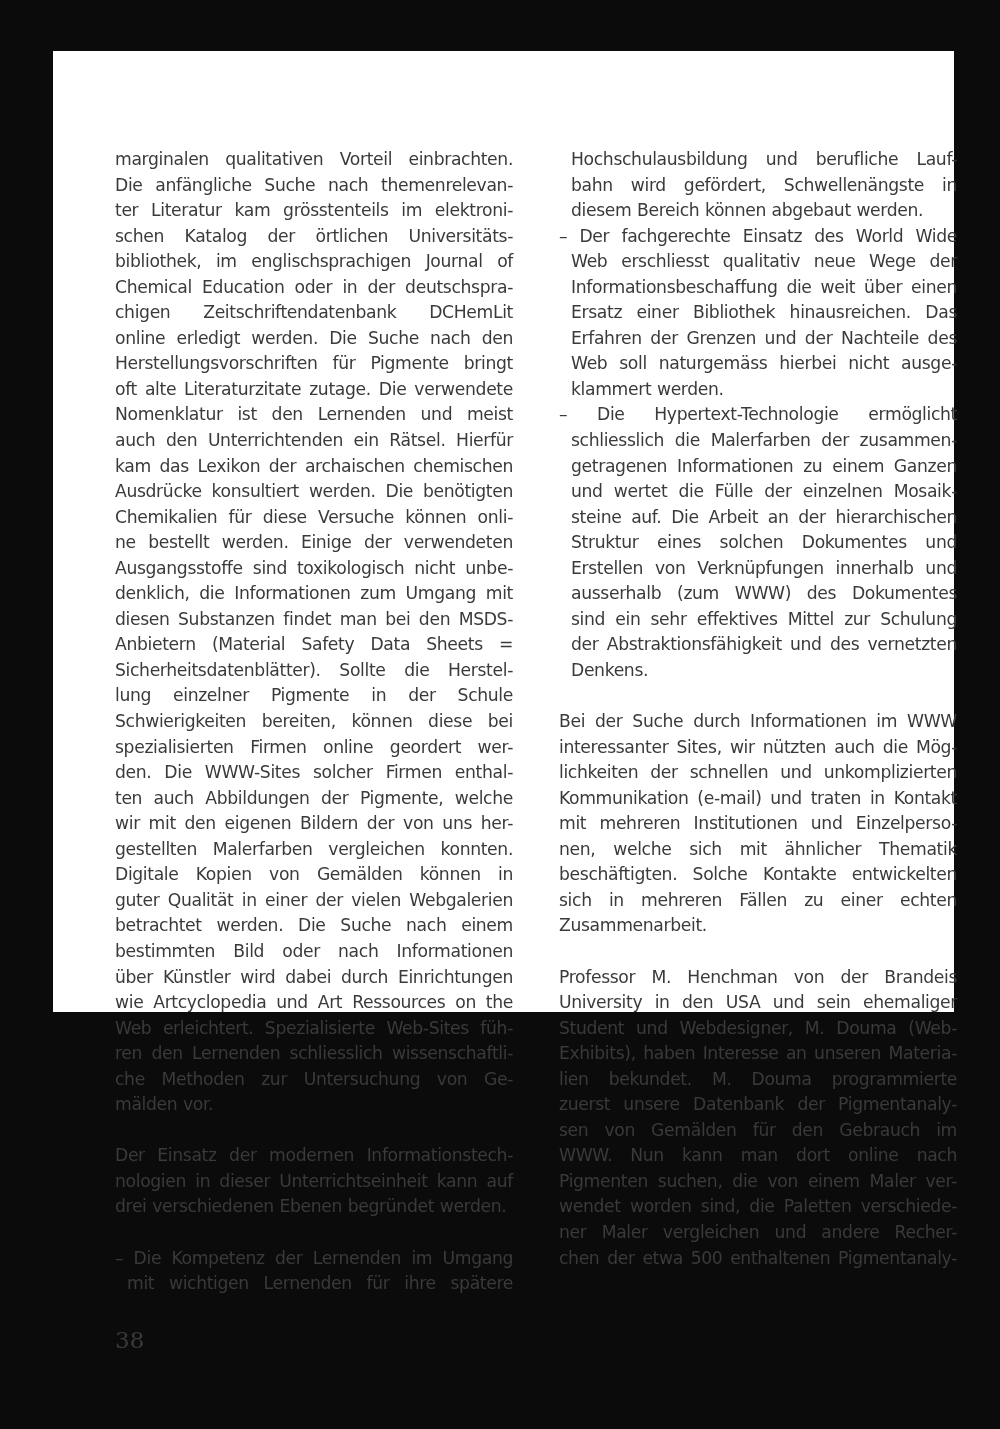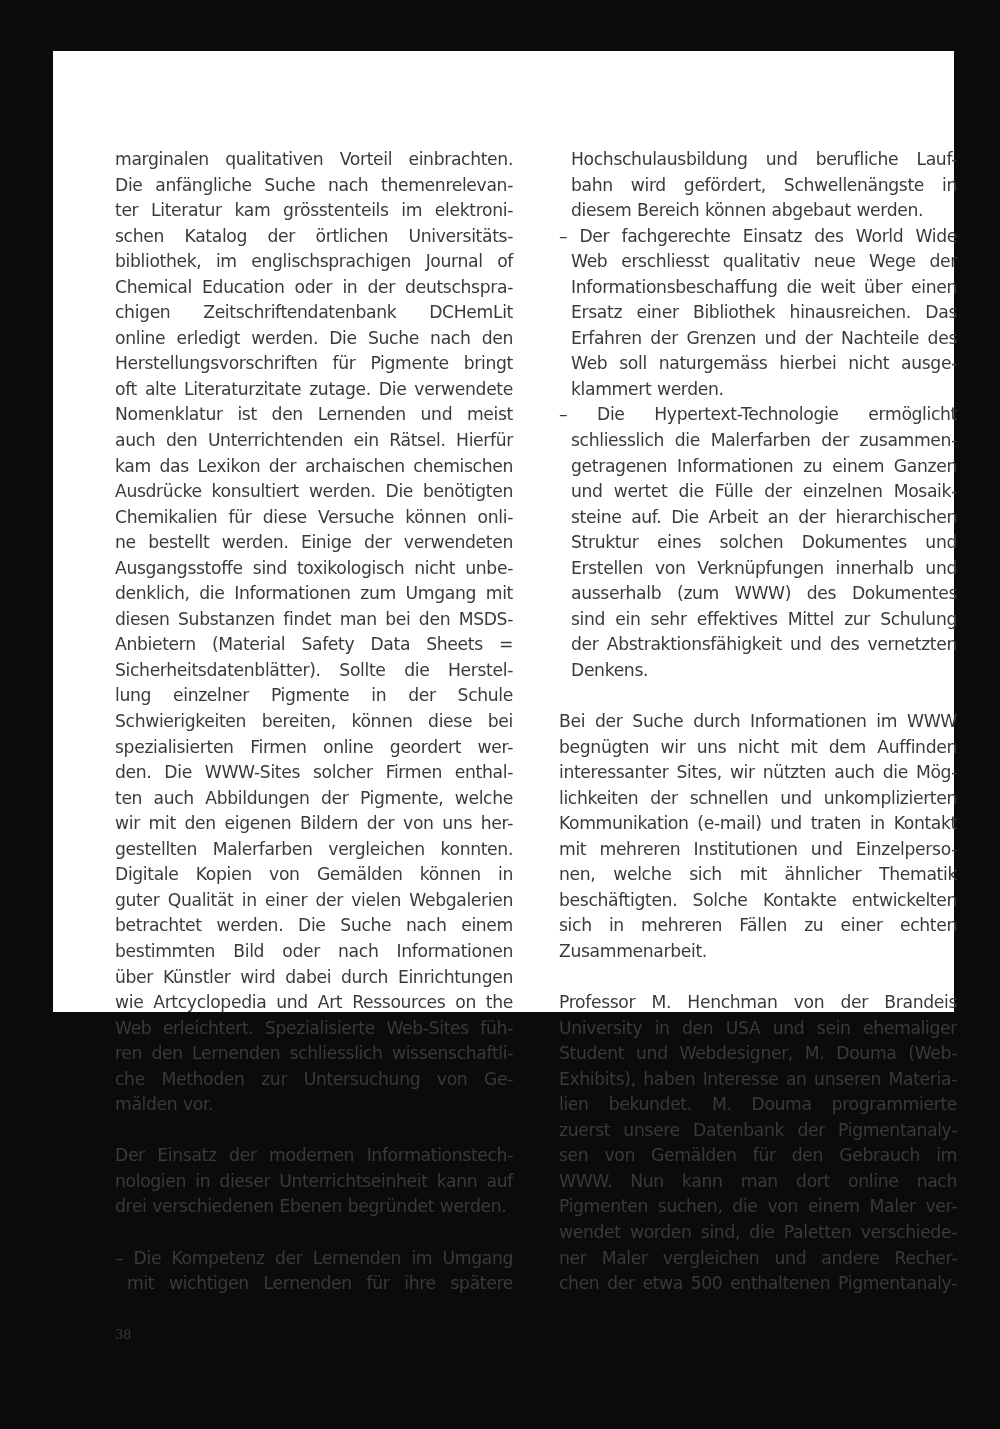--- a/index.html
+++ b/index.html
@@ -44,21 +44,21 @@
     .line.last {
       text-align-last: left;
     }
     .line.indent { padding-left: 12px; }
     .gap { height: 25.55px; }
     .page-number {
       position: absolute;
       left: 62px;
       top: 1276px;
       font-family: "DejaVu Serif", serif;
-      font-size: 13px;
+      font-size: 23px;
       color: #3a3a3a;
     }
   </style>
 </head>
 <body>
 
 <div class="page">
 
   <div class="col left">
     <div>
@@ -138,21 +138,20 @@
         <span class="line indent">Struktur eines solchen Dokumentes und</span>
         <span class="line indent">Erstellen von Verknüpfungen innerhalb und</span>
         <span class="line indent">ausserhalb (zum WWW) des Dokumentes</span>
         <span class="line indent">sind ein sehr effektives Mittel zur Schulung</span>
         <span class="line indent">der Abstraktionsfähigkeit und des vernetzten</span>
         <span class="line indent last">Denkens.</span>
       </div>
     <div class="gap"></div>
     <div>
         <span class="line">Bei der Suche durch Informationen im WWW</span>
-        <span class="line">begnügten wir uns nicht mit dem Auffinden</span>
         <span class="line">interessanter Sites, wir nützten auch die Mög-</span>
         <span class="line">lichkeiten der schnellen und unkomplizierten</span>
         <span class="line">Kommunikation (e-mail) und traten in Kontakt</span>
         <span class="line">mit mehreren Institutionen und Einzelperso-</span>
         <span class="line">nen, welche sich mit ähnlicher Thematik</span>
         <span class="line">beschäftigten. Solche Kontakte entwickelten</span>
         <span class="line">sich in mehreren Fällen zu einer echten</span>
         <span class="line last">Zusammenarbeit.</span>
       </div>
     <div class="gap"></div>

